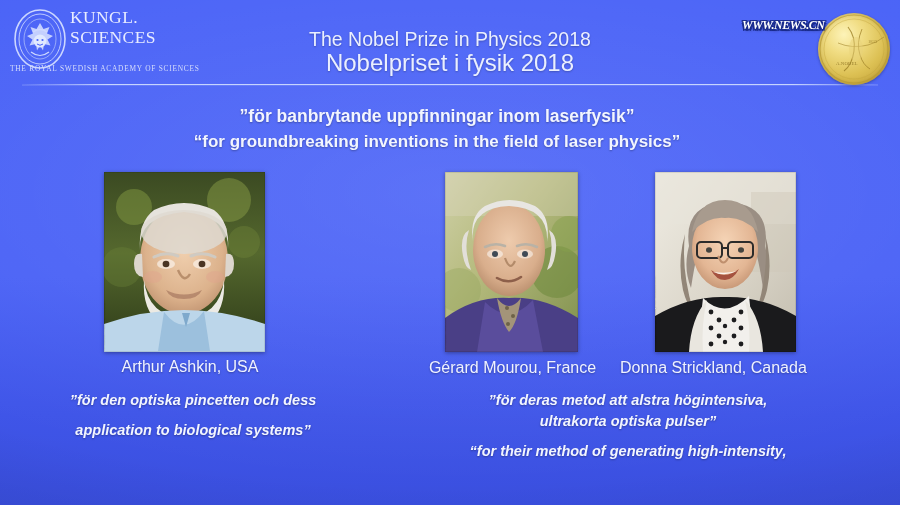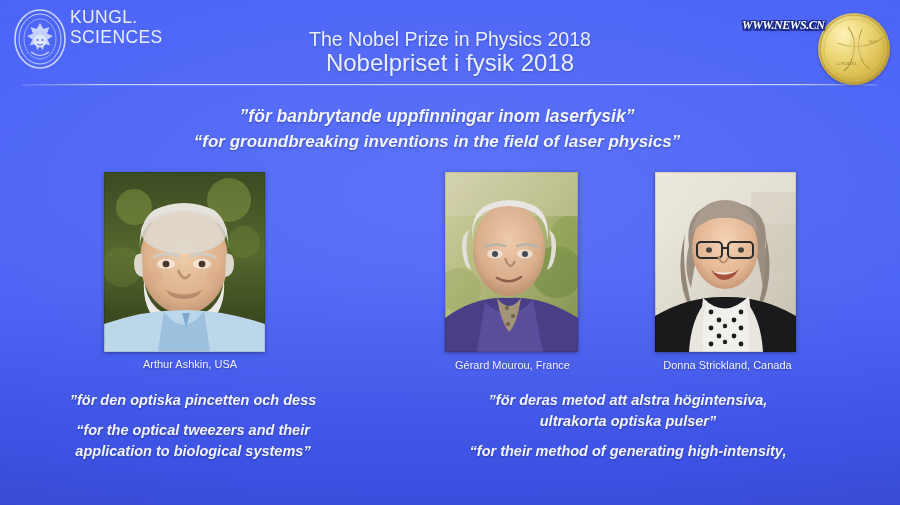--- a/index.html
+++ b/index.html
@@ -15,21 +15,21 @@
       linear-gradient(180deg,#4a63f7 0%, #4a62f6 55%, #3f55e8 82%, #3a4fdf 100%);
   }
   
   .seal{
     position:absolute;left:10px;top:7px;width:60px;height:64px;
   }
   .seal svg{display:block;}
   .academy{
     position:absolute;left:70px;top:8px;width:170px;
     color:#e8ecff;
-    font-family:Liberation Sans, sans-serif;
+    font-family:Liberation Serif, serif;
     font-size:17.5px;line-height:19.5px;letter-spacing:0.4px;
   }
   .academy .l{display:block;white-space:nowrap;}
   .academy-sub{
     position:absolute;left:10px;top:64px;width:230px;
     color:#d6ddfb;font-size:7.4px;letter-spacing:0.75px;
     font-family:"Liberation Serif", serif;
     white-space:nowrap;
   }
   .title{
@@ -59,46 +59,46 @@
     font-family:"Liberation Serif", serif;
     text-shadow:
       -1.5px 0 0 #1a2b8c, 1.5px 0 0 #1a2b8c, 0 -1.5px 0 #1a2b8c, 0 1.5px 0 #1a2b8c,
       -1.5px -1.5px 0 #1a2b8c, 1.5px -1.5px 0 #1a2b8c, -1.5px 1.5px 0 #1a2b8c, 1.5px 1.5px 0 #1a2b8c,
       2px 2px 3px rgba(0,0,0,0.5);
     white-space:nowrap;
   }
   
   .main-citation{
     position:absolute;left:0;top:104px;width:874px;text-align:center;
-    color:#f2f5ff;font-style:italic;font-weight:bold;
+    color:#f2f5ff;font-weight:bold;
     font-size:17.5px;line-height:25px;
     text-shadow:0 1px 2px rgba(0,0,0,0.3);
   }
   .main-citation .mc2{font-size:17px;}
   
   .portrait{
     position:absolute;overflow:hidden;
     box-shadow:0 1px 4px rgba(0,0,0,0.35);
   }
   .portrait .credit{
     position:absolute;left:1px;bottom:3px;
     transform:rotate(-90deg);transform-origin:left bottom;
     font-size:5.2px;color:#e7ecff;white-space:nowrap;letter-spacing:0.2px;
     text-shadow:0 0 2px rgba(0,0,0,0.6);
   }
   #p-ashkin{left:104px;top:172px;width:161px;height:180px;}
   #p-mourou{left:445px;top:172px;width:133px;height:180px;}
   #p-strickland{left:655px;top:172px;width:141px;height:180px;}
   .caption{
-    position:absolute;color:#eff2ff;font-size:11px;white-space:nowrap;
+    position:absolute;color:#eff2ff;font-size:16px;white-space:nowrap;
     text-shadow:0 1px 2px rgba(0,0,0,0.3);
   }
   #c-ashkin{left:105px;top:358px;width:170px;text-align:center;}
   #c-mourou{left:415px;top:359px;width:195px;text-align:center;}
-  #c-strickland{left:620px;top:359px;width:215px;text-align:center;}
+  #c-strickland{left:620px;top:359px;width:215px;text-align:left;}
   
   .sub-citation{
     position:absolute;color:#f2f5ff;font-style:italic;font-weight:bold;
     font-size:14.5px;line-height:21px;text-align:center;
     text-shadow:0 1px 2px rgba(0,0,0,0.3);
   }
   #sc-left{left:18px;top:390px;width:350px;}
   #sc-right{left:418px;top:390px;width:420px;}
   .sub-citation .gap{display:block;height:9px;}
 </style>
@@ -119,20 +119,21 @@
       <path d="M27 37 q3 2.5 6 0" stroke="#4a63f7" stroke-width="1" fill="none"></path>
       <path d="M23 25 q7-5 14 0" stroke="#cfd9ff" stroke-width="1.4" fill="none"></path>
       <path d="M21 45 q9 7 18 0" stroke="#cfd9ff" stroke-width="1.2" fill="none"></path>
     </svg>
   </div>
 
   <div class="academy">
     <span class="l">KUNGL.</span>
     <span class="l">SCIENCES</span>
   </div>
+  <div class="academy-sub">THE ROYAL SWEDISH ACADEMY OF SCIENCES</div>
 
   <div class="title">
     <div class="t1">The Nobel Prize in Physics 2018</div>
     <div class="t2">Nobelpriset i fysik 2018</div>
   </div>
 
   <div class="divider"></div>
 
   <div class="medal">
     <svg width="72" height="72" viewBox="0 0 72 72">
@@ -291,21 +292,20 @@
     <span class="credit">Photo: University of Waterloo</span>
   </div>
 
   <div id="c-ashkin" class="caption">Arthur Ashkin, USA</div>
   <div id="c-mourou" class="caption">Gérard Mourou, France</div>
   <div id="c-strickland" class="caption">Donna Strickland, Canada</div>
 
   <div id="sc-left" class="sub-citation">
     <div>”för den optiska pincetten och dess</div>
     <span class="gap"></span>
-    <div>“for the optical tweezers and their</div>
     <div>application to biological systems”</div>
   </div>
 
   <div id="sc-right" class="sub-citation">
     <div>”för deras metod att alstra högintensiva,</div>
     <div>ultrakorta optiska pulser”</div>
     <span class="gap"></span>
     <div>“for their method of generating high-intensity,</div>
   </div>
 

